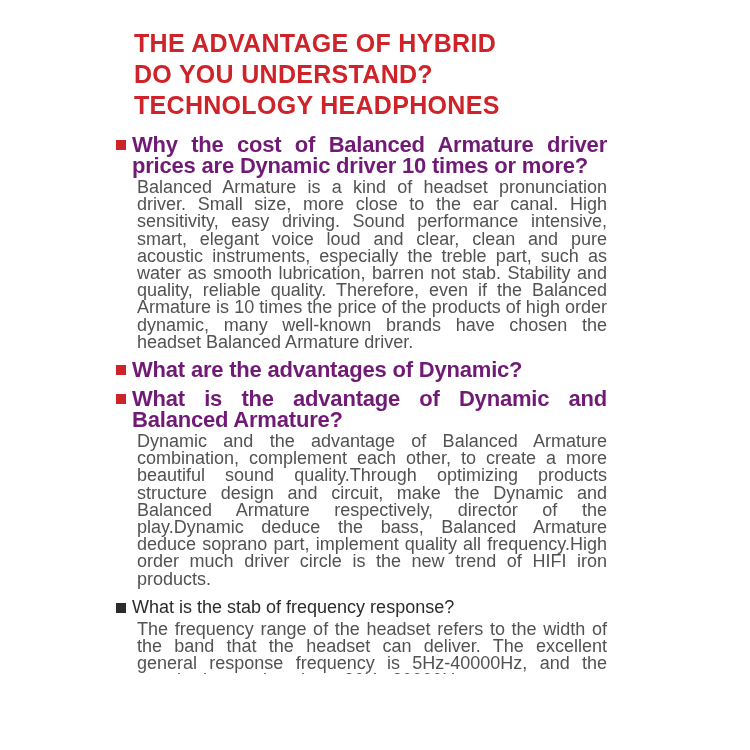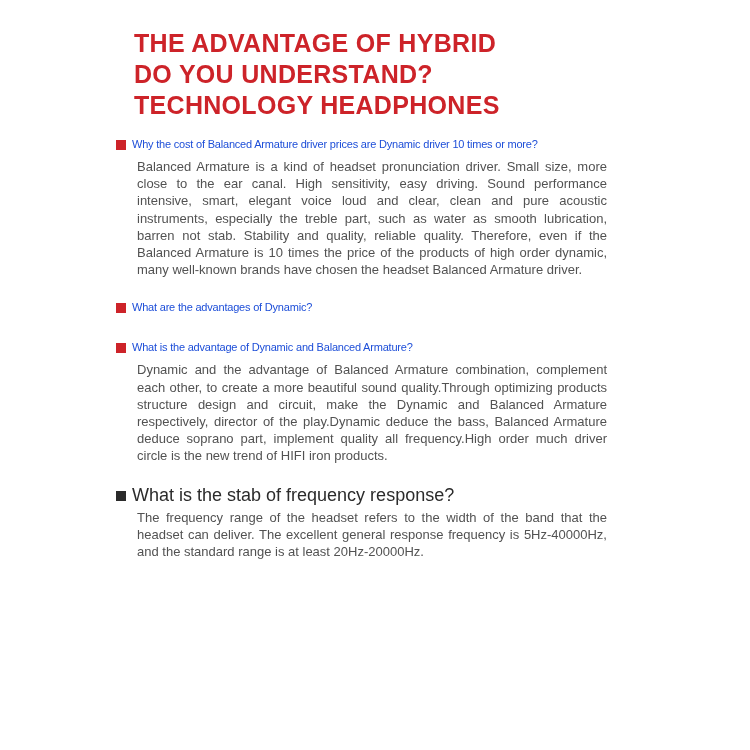--- a/index.html
+++ b/index.html
@@ -23,55 +23,55 @@
   }
   .title {
     margin: 0 0 0 18px;
     color: #cd2329;
     font-size: 25px;
     line-height: 31px;
     font-weight: 600;
     letter-spacing: 0.3px;
   }
   .title div { white-space: nowrap; }
-  .section { margin-top: 19px; }
+  .section { margin-top: 8px; }
   .section.first { margin-top: 13px; }
   .heading {
     position: relative;
     padding-left: 16px;
     margin: 0 0 3px 0;
   }
   .bullet {
     position: absolute;
     left: 0;
     top: 6px;
     width: 10px;
     height: 10px;
     display: inline-block;
   }
   .heading.red .bullet { background: #cd2329; }
   .heading.black .bullet { background: #2b2b2b; top: 7px; }
   .heading.red .heading-text {
-    color: #1d4ed8;
-    font-size: 11px;
-    font-weight: 400;
+    color: #701a75;
+    font-size: 22px;
+    font-weight: 700;
     line-height: 21px;
     letter-spacing: -0.2px;
     text-align: justify;
   }
   .heading.black .heading-text {
     color: #2b2b2b;
     font-size: 18px;
     font-weight: 400;
     line-height: 22px;
   }
   .body-text {
     margin: 0 0 0 21px;
     color: #525252;
-    font-size: 13px;
+    font-size: 18px;
     line-height: 17.2px;
     text-align: justify;
   }
 </style>
 </head>
 <body>
 
 <div class="page">
   <div class="content">
 

